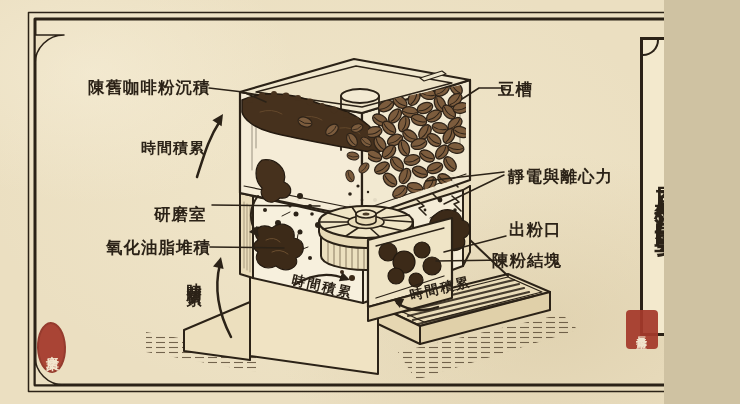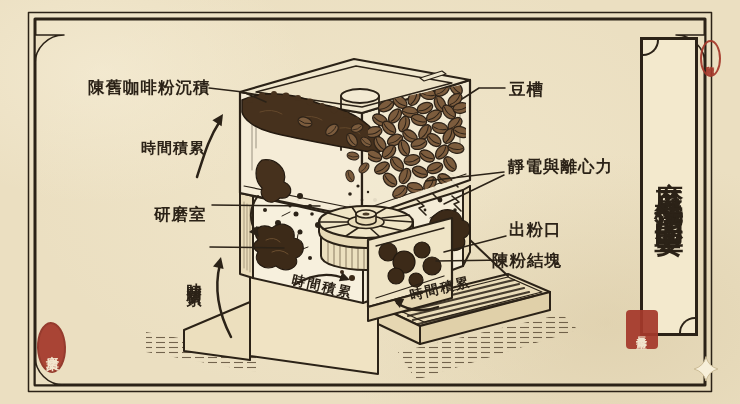--- a/index.html
+++ b/index.html
@@ -1,34 +1,34 @@
 <!DOCTYPE html>
 <html><head>
 <meta charset="utf-8">
 <style>
   html,body{margin:0;padding:0;background:#cfc2a2;}
   #stage{
-    position:relative;width:740px;height:404px;overflow:hidden;
+    position:relative;width:664px;height:404px;overflow:hidden;
     background:
       radial-gradient(ellipse 340px 220px at 14% 18%, rgba(248,240,218,.55), transparent 60%),
       radial-gradient(ellipse 420px 260px at 82% 80%, rgba(214,198,160,.5), transparent 65%),
       radial-gradient(ellipse 500px 320px at 50% 45%, rgba(245,236,210,.5), transparent 70%),
       #ebdfc1;
     font-family:"DejaVu Sans",sans-serif;
   }
   svg{position:absolute;left:0;top:0;}
   .lbl{position:absolute;font-weight:bold;color:#2b2217;white-space:nowrap;
        font-size:16.5px;letter-spacing:1px;font-family:"DejaVu Sans",sans-serif;}
   #lbl-stale{left:88px;top:77px}
   #lbl-time1{left:141px;top:139px;font-size:15px}
   #lbl-grind{left:154px;top:204px}
   #lbl-oxid{left:106px;top:237px}
   #lbl-time2{left:184px;top:271px;font-size:15px;writing-mode:vertical-rl;text-orientation:upright;letter-spacing:3px}
-  #lbl-hopper{left:509px;top:79px}
-  #lbl-static{left:508px;top:156px}
+  #lbl-hopper{left:498px;top:79px}
+  #lbl-static{left:508px;top:166px}
   #lbl-outlet{left:509px;top:219px}
   #lbl-clump{left:492px;top:250px}
   #lbl-time3{left:294px;top:271px;font-size:13.5px;transform:rotate(13deg);transform-origin:0 0;letter-spacing:2px}
   #lbl-time4{left:408px;top:287px;font-size:13.5px;transform:rotate(-13deg);transform-origin:0 0;letter-spacing:2px}
 
   #title-panel{position:absolute;left:640px;top:37px;width:58px;height:299px;
     border:3px solid #2b2217;background:#f3e9cd;box-sizing:border-box;
     display:flex;align-items:center;justify-content:center;}
   #title-text{writing-mode:vertical-rl;text-orientation:upright;
     font-family:"DejaVu Serif",serif;font-weight:bold;font-size:29px;
@@ -365,20 +365,21 @@
       <path d="M705,64 A29,29 0 0 0 676,35 L705,35 Z" fill="#ebdfc1" stroke="#2b2217" stroke-width="1.5"></path>
       <path d="M35,356 A29,29 0 0 0 64,385 L35,385 Z" fill="#ebdfc1" stroke="#2b2217" stroke-width="1.5"></path>
       <path d="M706,357 Q708.5,366.5 718,369 Q708.5,371.5 706,381 Q703.5,371.5 694,369 Q703.5,366.5 706,357 Z" fill="#f7efd9" stroke="#cbbb95" stroke-width="1"></path>
     </g>
   </g>
 </svg>
 
 <div class="lbl" id="lbl-stale">陳舊咖啡粉沉積</div>
 <div class="lbl" id="lbl-time1">時間積累</div>
 <div class="lbl" id="lbl-grind">研磨室</div>
+<div class="lbl" id="lbl-oxid">氧化油脂堆積</div>
 <div class="lbl" id="lbl-time2">時間積累</div>
 <div class="lbl" id="lbl-hopper">豆槽</div>
 <div class="lbl" id="lbl-static">靜電與離心力</div>
 <div class="lbl" id="lbl-outlet">出粉口</div>
 <div class="lbl" id="lbl-clump">陳粉結塊</div>
 <div class="lbl" id="lbl-time3">時間積累</div>
 <div class="lbl" id="lbl-time4">時間積累</div>
 
 <div id="title-panel">
   <div class="pcorn tl"></div>

